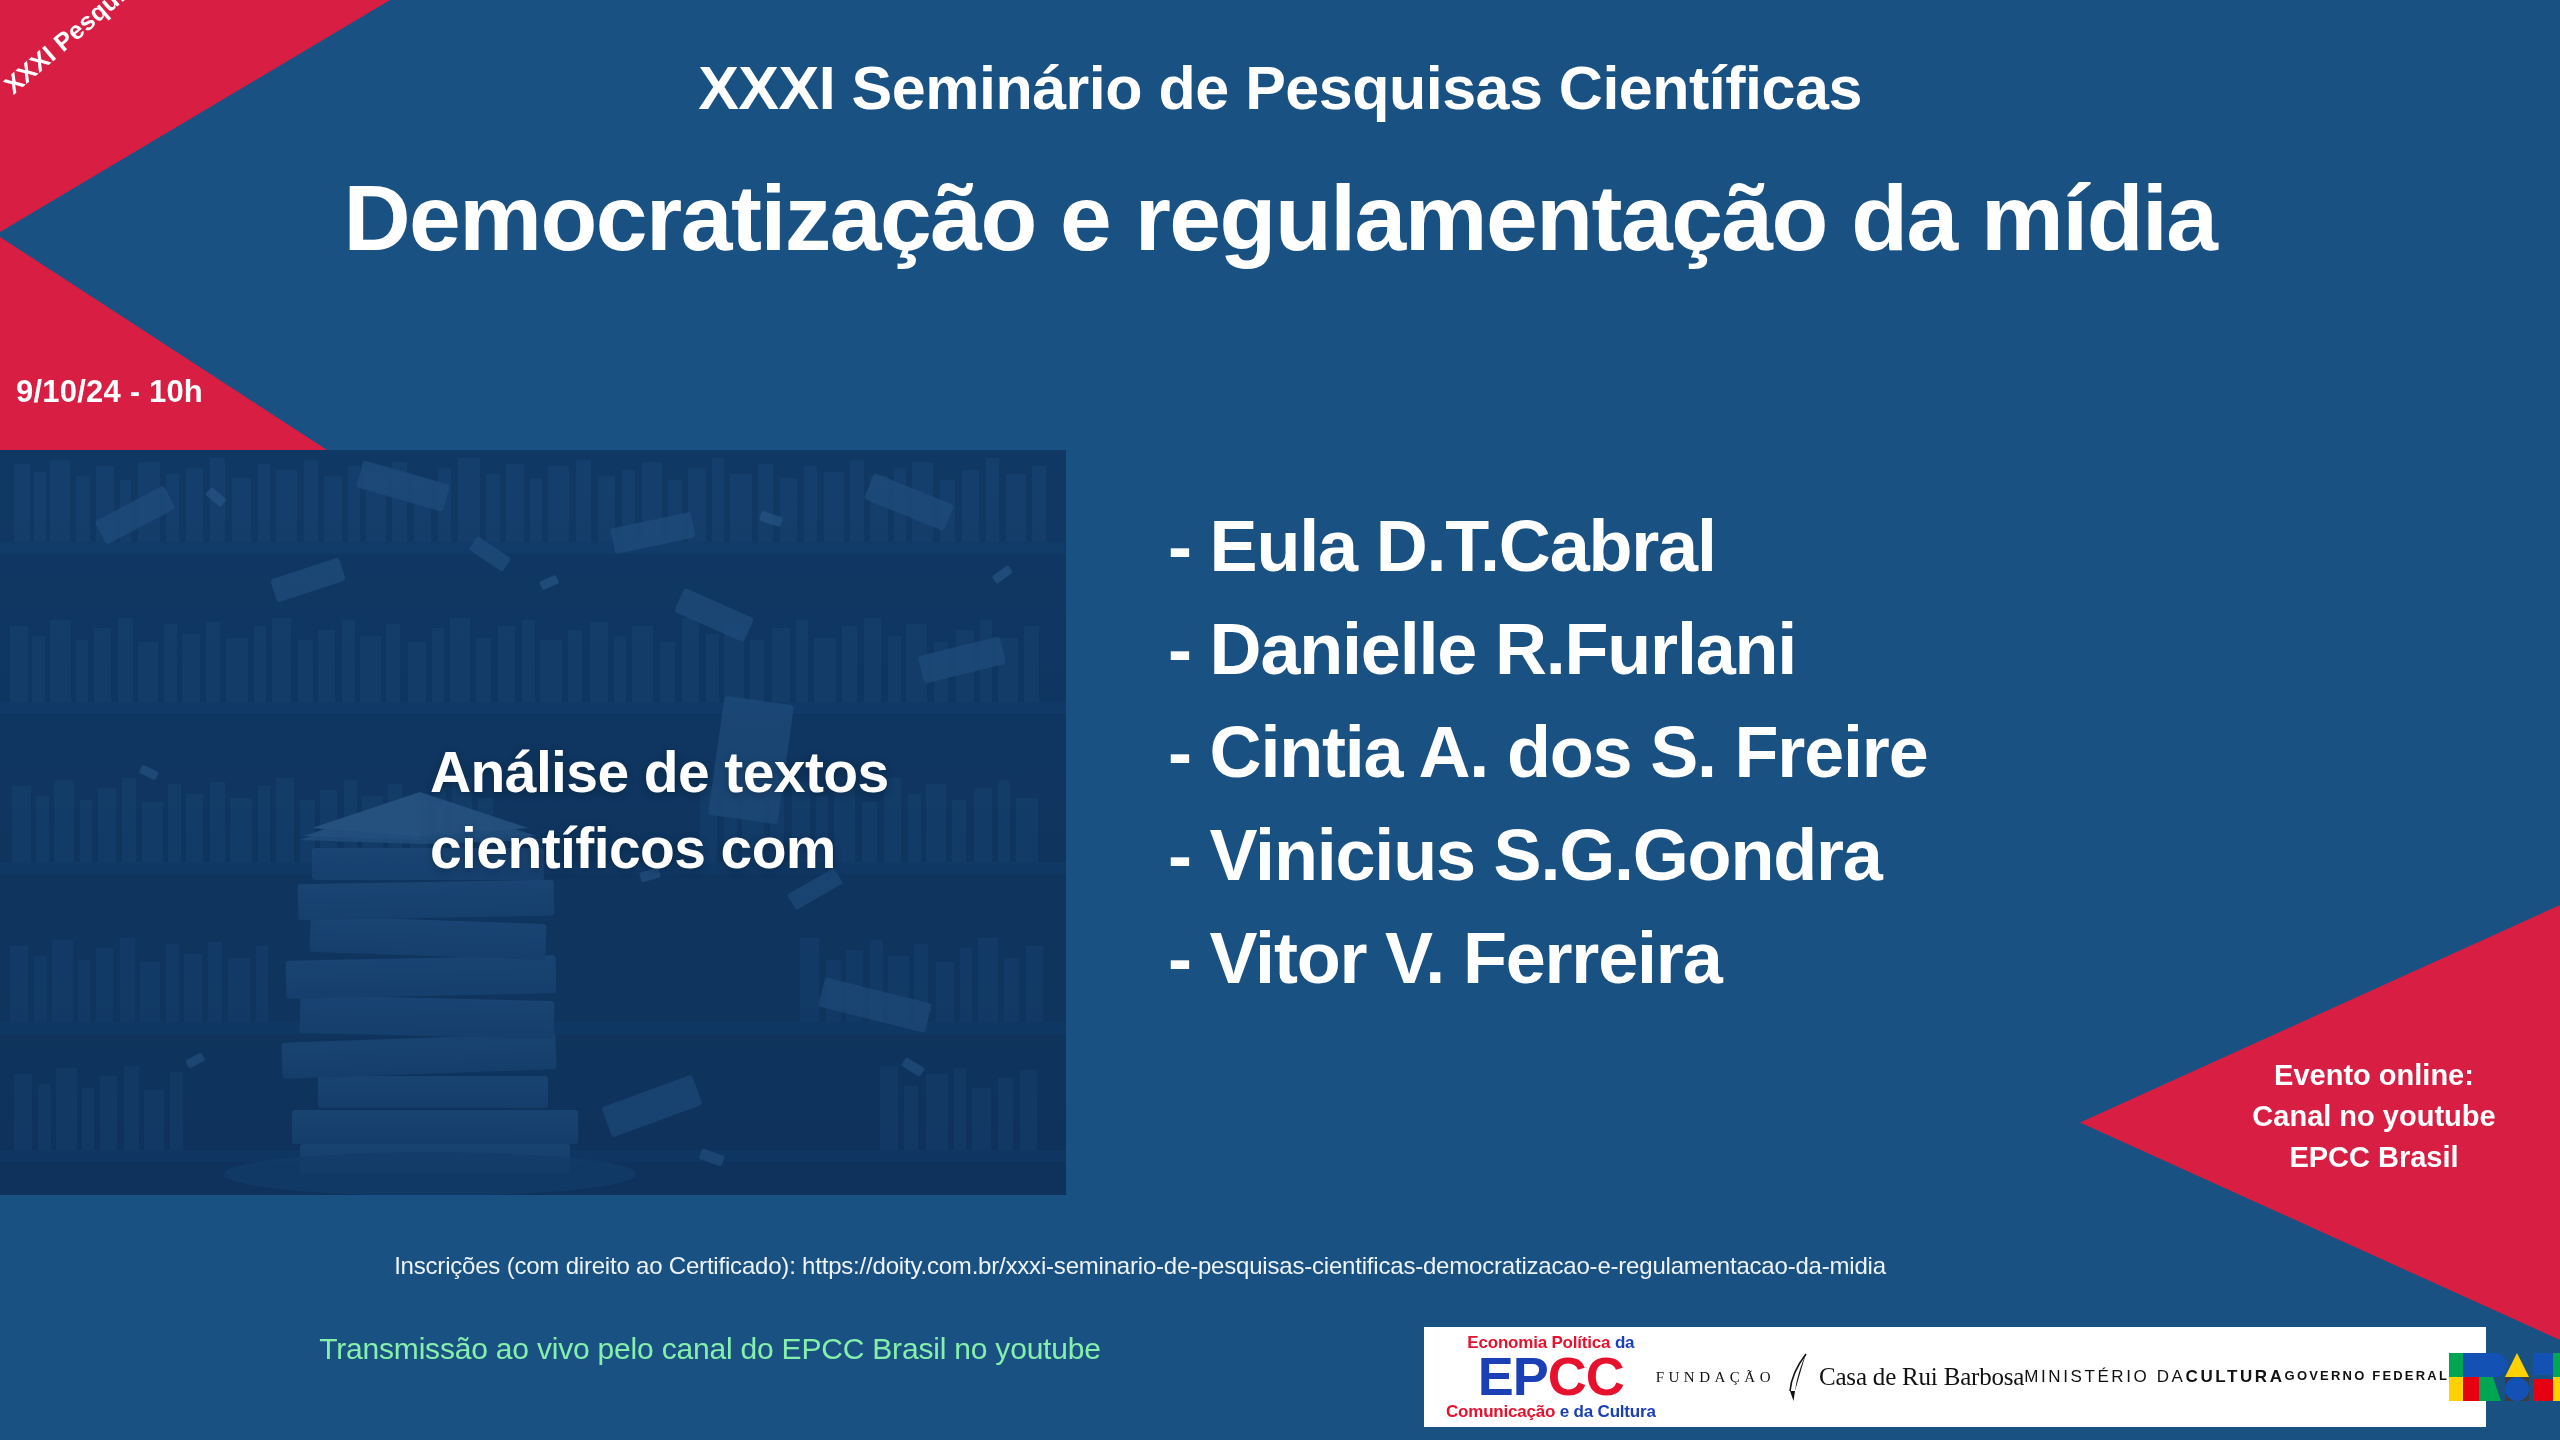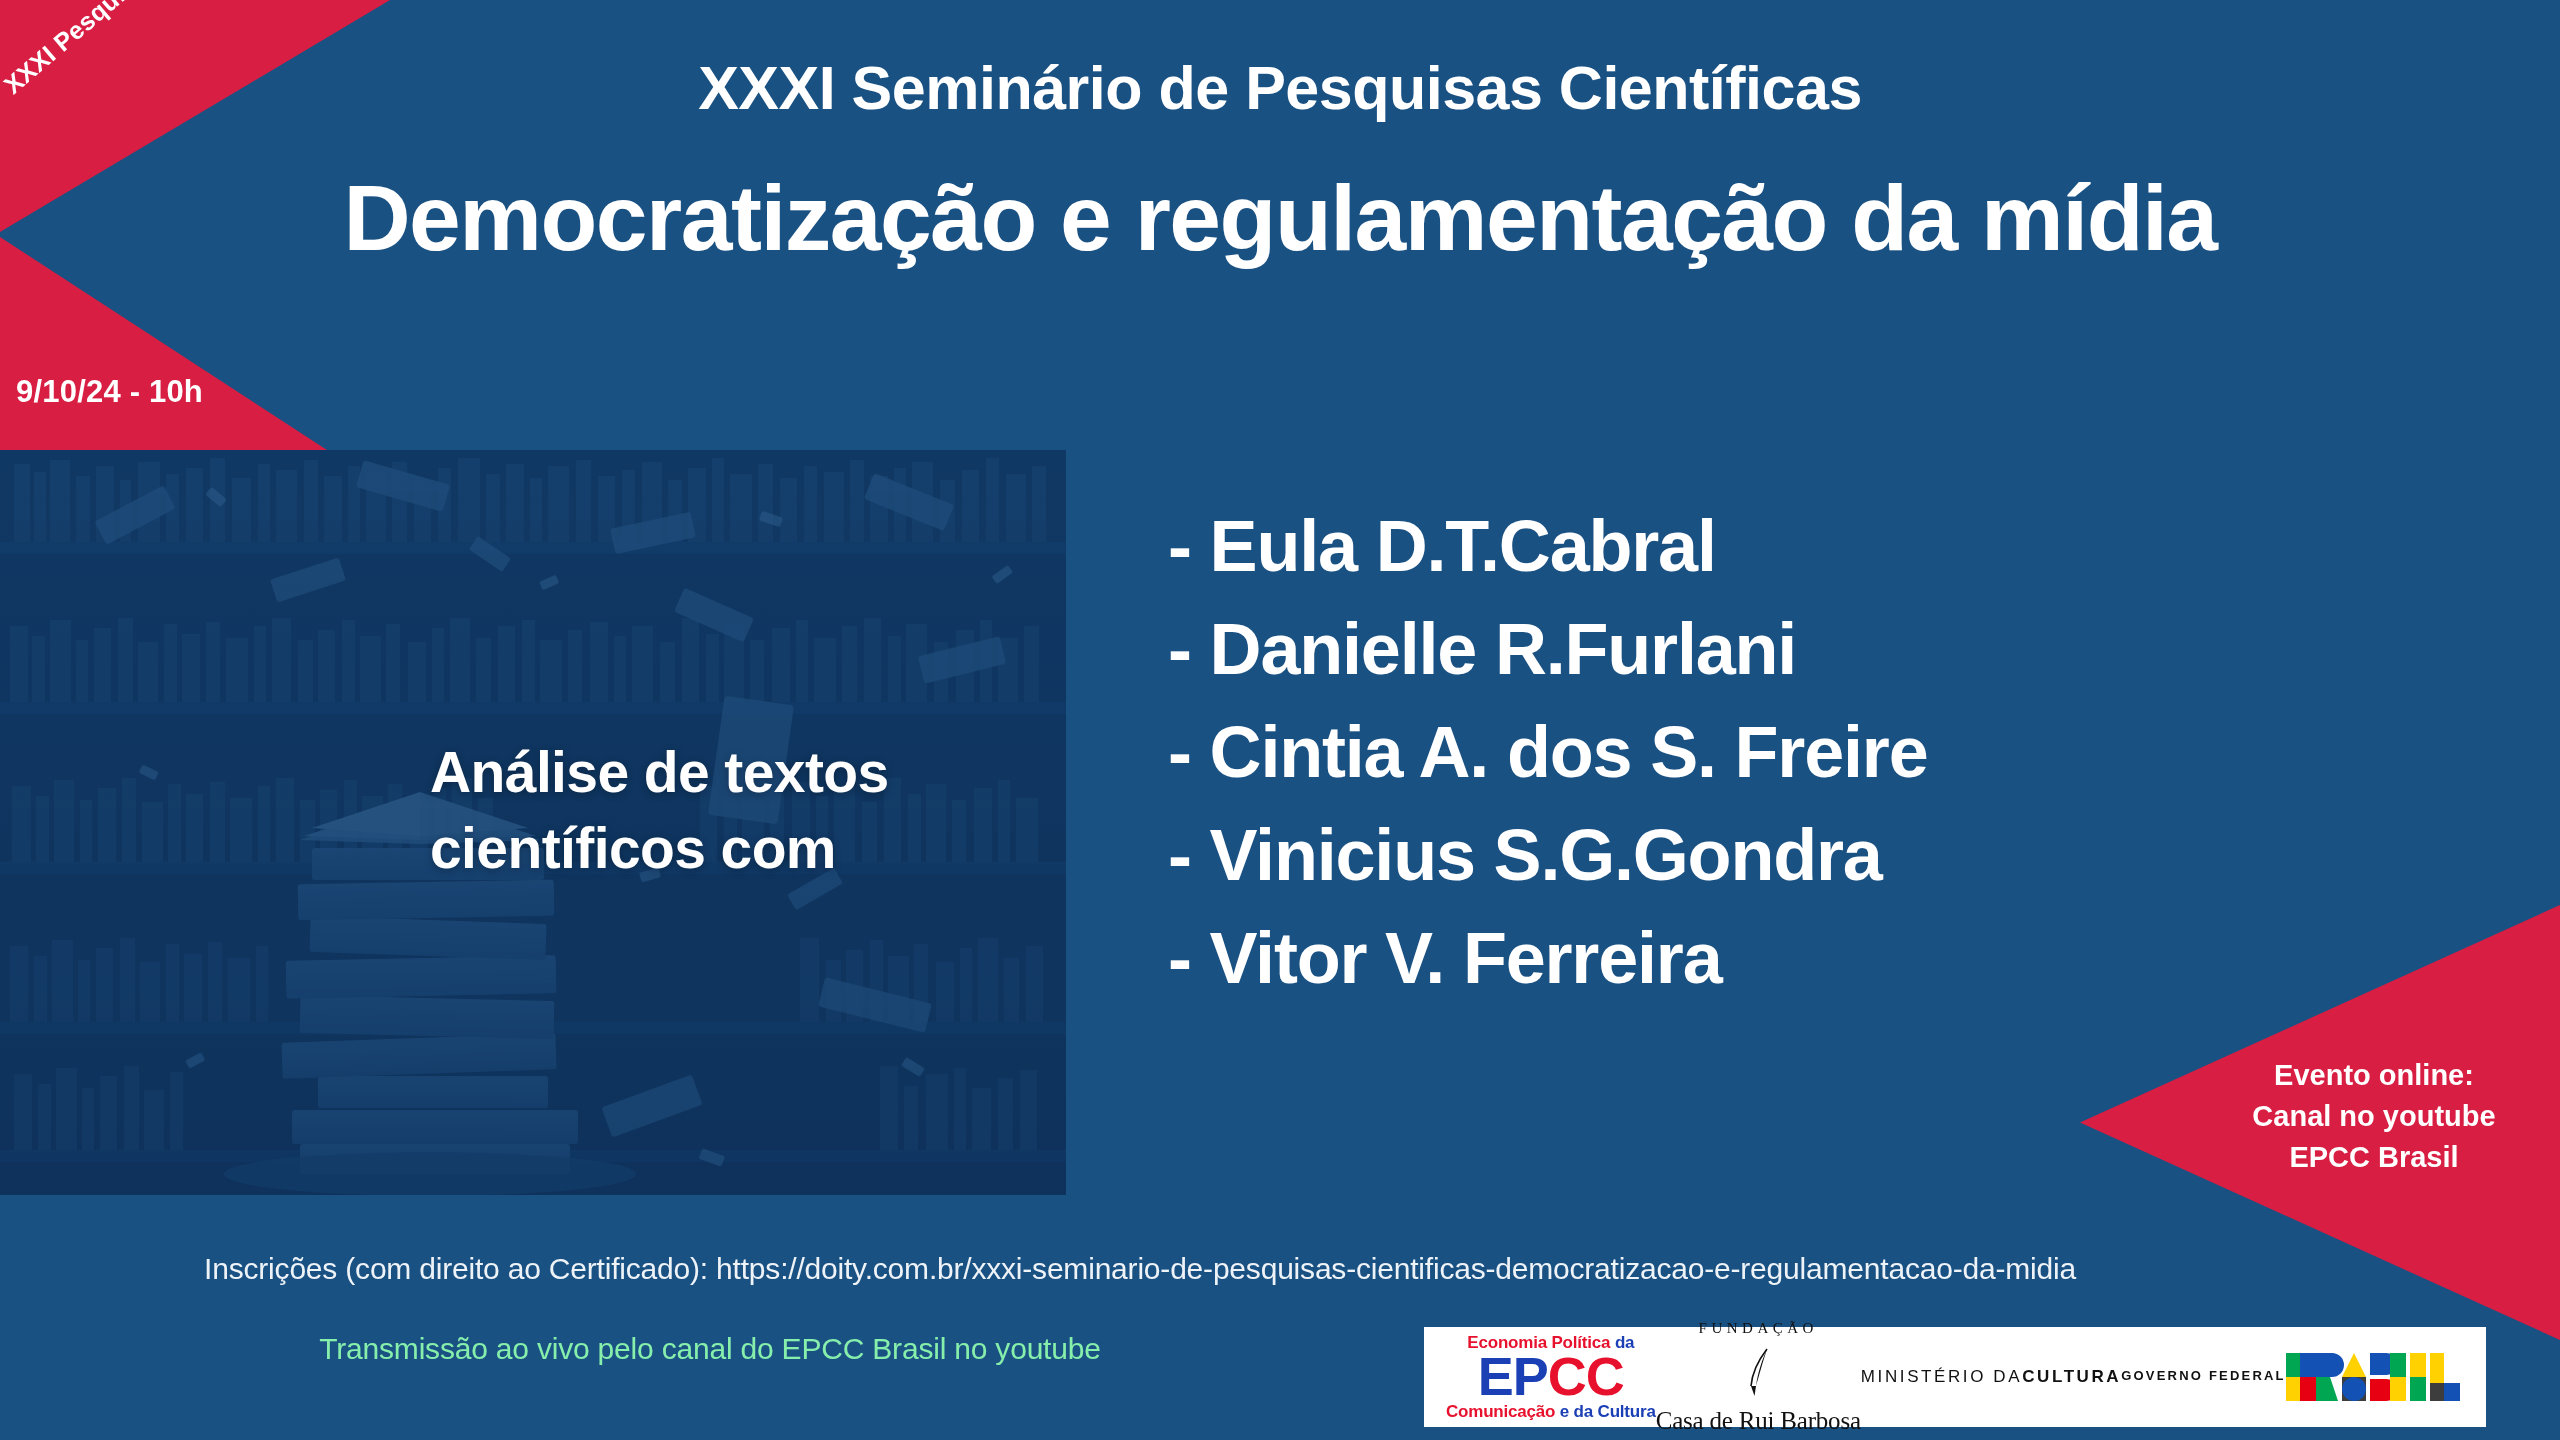--- a/index.html
+++ b/index.html
@@ -149,21 +149,21 @@
     text-align:center;
   }
   .br-text span { display:block; white-space:nowrap; }
 
   
   .reg-line {
     position:absolute;
     left:0; right:0; top:1252px;
     text-align:center;
     color:#eef3f8;
-    font-size:30px;
+    font-size:24px;
     letter-spacing:-.2px;
     white-space:nowrap;
     padding-right:280px;
   }
   .live-line {
     position:absolute;
     left:0; top:1332px;
     width:1420px;
     text-align:center;
     color:#86efac;
@@ -199,21 +199,21 @@
   .epcc-mid .b { color:#1b3fb5; }
   .epcc-mid .r { color:#e8112d; }
   .epcc-bot {
     font-size:17px; font-weight:bold; white-space:nowrap;
     letter-spacing:-.2px; margin-top:2px;
   }
   .epcc-bot .r { color:#e8112d; }
   .epcc-bot .b { color:#1b3fb5; }
 
   
-  .frb { display:flex; align-items:center; gap:9px;flex-direction:column; }
+  .frb { display:flex; align-items:center; gap:9px; }
   .frb-word {
     font-family:"Liberation Serif", serif;
     font-size:15px; letter-spacing:4.5px; color:#111;
     white-space:nowrap;
   }
   .frb-quill { width:26px; height:52px; }
   .frb-name {
     font-family:"Liberation Serif", serif;
     font-size:25px; color:#111; white-space:nowrap; letter-spacing:-.2px;
   }

